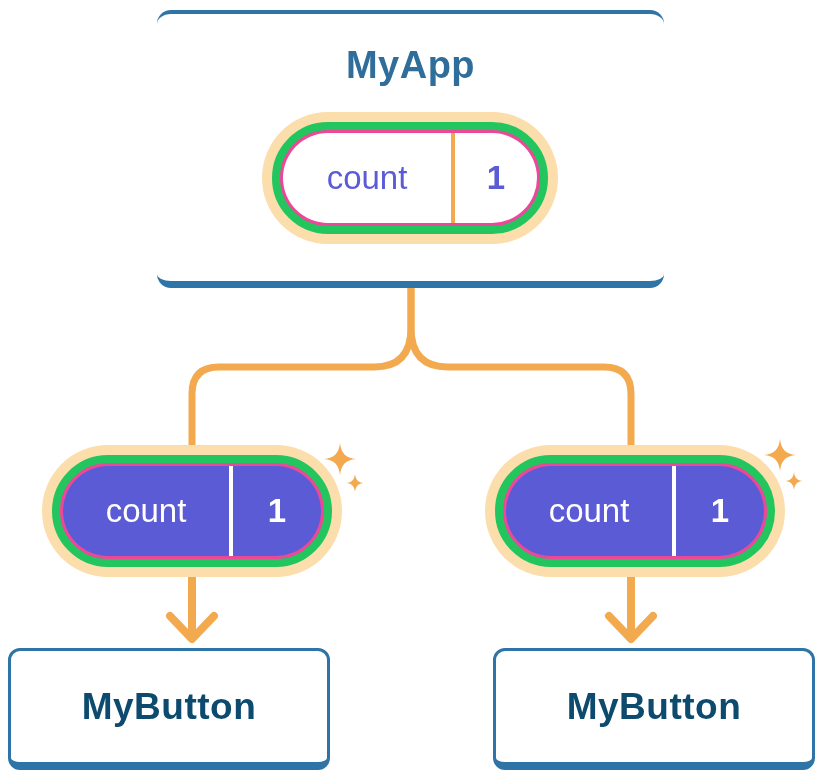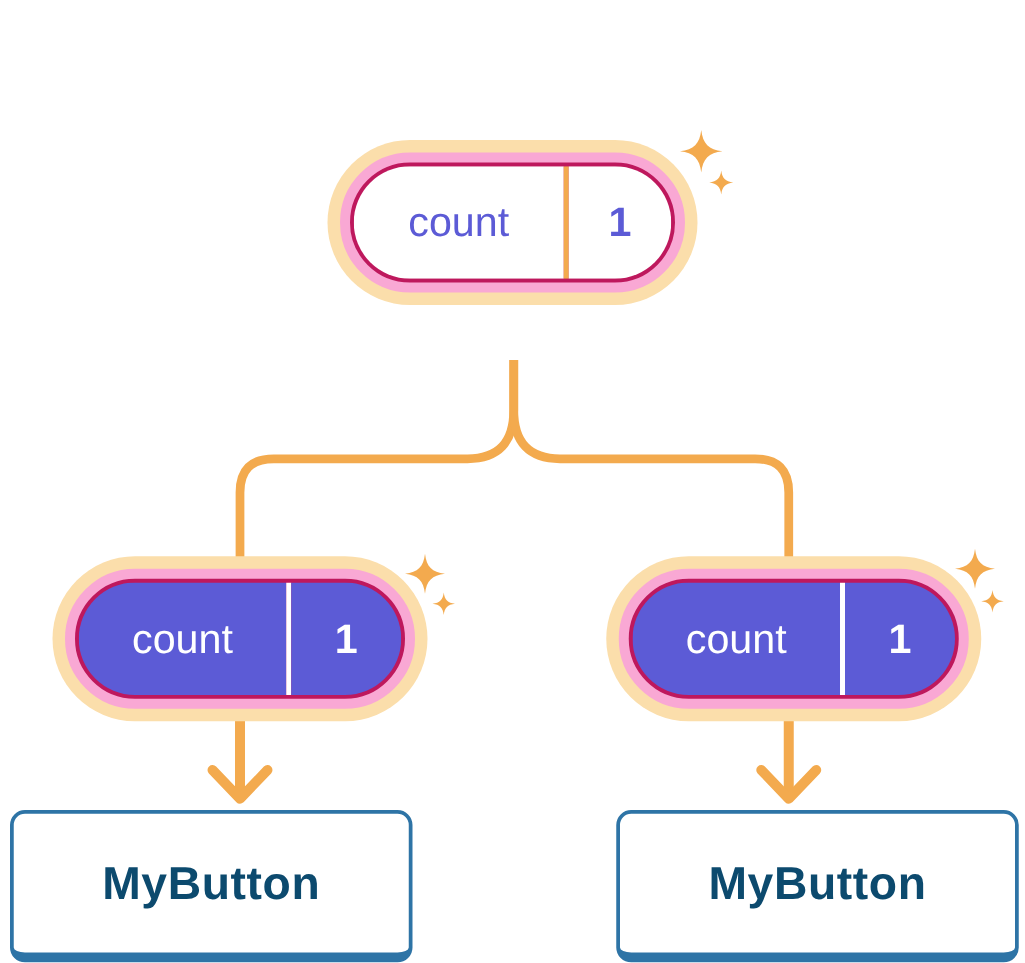--- a/index.html
+++ b/index.html
@@ -47,24 +47,24 @@
     font-weight: 700;
     letter-spacing: 0.5px;
     color: #0c4a6e;
   }
   .card-child.left  { left: 8px;   top: 648px; }
   .card-child.right { left: 493px; top: 648px; }
 
   .pill {
     position: absolute;
     box-sizing: border-box;
-    border: 8px solid #f9a8d4;
+    border: 8px solid #22c55e;
     border-radius: 999px;
     box-shadow: 0 0 0 10px #FBDEAB;
-    background: #be185d;
+    background: #ec4899;
     padding: 3px;
   }
   .pill-inner {
     display: flex;
     width: 100%; height: 100%;
     border-radius: 999px;
     overflow: hidden;
   }
   .pill .cell {
     display: flex;
@@ -115,20 +115,23 @@
         <path transform="translate(340,459) scale(0.8)" d="M0,-20 C1.5,-7 7,-1.5 20,0 C7,1.5 1.5,7 0,20 C-1.5,7 -7,1.5 -20,0 C-7,-1.5 -1.5,-7 0,-20 Z"></path>
         <path transform="translate(355,483) scale(0.45)" d="M0,-20 C1.5,-7 7,-1.5 20,0 C7,1.5 1.5,7 0,20 C-1.5,7 -7,1.5 -20,0 C-7,-1.5 -1.5,-7 0,-20 Z"></path>
       </g>
       <g>
         <path transform="translate(780,455) scale(0.8)" d="M0,-20 C1.5,-7 7,-1.5 20,0 C7,1.5 1.5,7 0,20 C-1.5,7 -7,1.5 -20,0 C-7,-1.5 -1.5,-7 0,-20 Z"></path>
         <path transform="translate(794,481) scale(0.45)" d="M0,-20 C1.5,-7 7,-1.5 20,0 C7,1.5 1.5,7 0,20 C-1.5,7 -7,1.5 -20,0 C-7,-1.5 -1.5,-7 0,-20 Z"></path>
       </g>
     </g>
   </svg>
 
+  <div class="card card-root">
+    <div class="card-title">MyApp</div>
+  </div>
 
   <div class="pill pill-light">
     <div class="pill-inner">
       <div class="cell name">count</div>
       <div class="divider"></div>
       <div class="cell value">1</div>
     </div>
   </div>
 
   <div class="pill pill-filled left">

